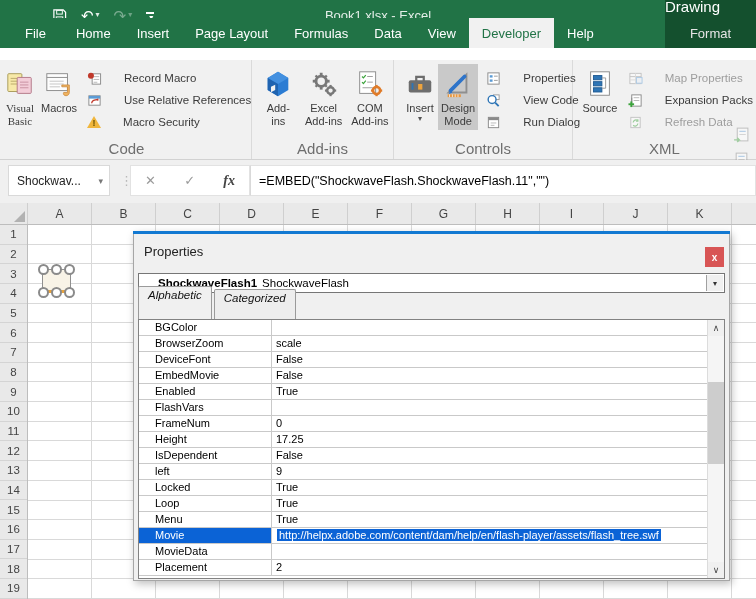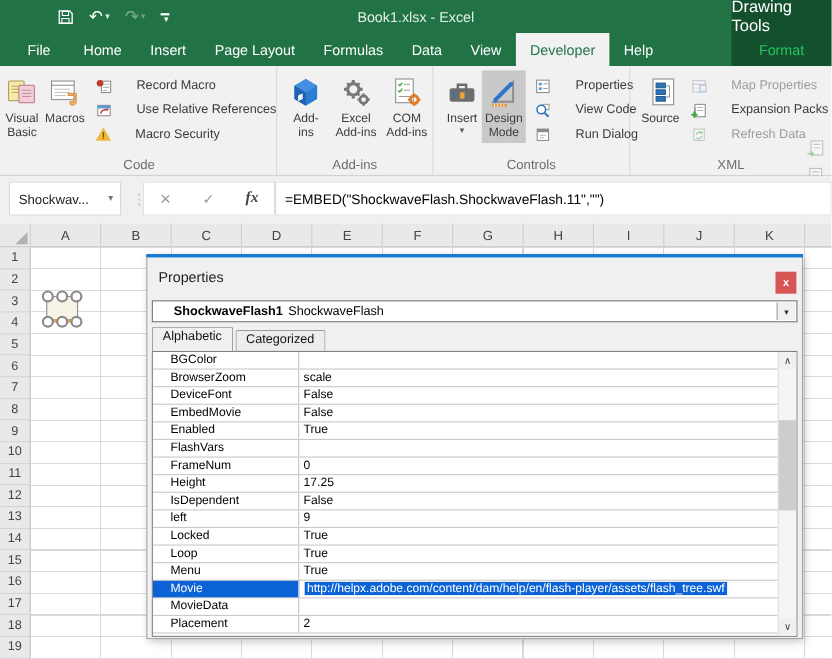--- a/index.html
+++ b/index.html
@@ -15,32 +15,32 @@
   .qbtn.disabled{opacity:.4;}
   .qat-more{display:flex;flex-direction:column;align-items:center;line-height:4px;margin-top:2px;}
   .qat-more .bar{width:8px;height:2px;background:#fff;margin-bottom:2px;}
   .qat-more .dd{font-size:8px;color:#fff;}
   #title-text{position:absolute;left:0;right:0;top:0;height:30px;display:flex;align-items:center;justify-content:center;
       color:rgba(255,255,255,.88);font-size:13px;pointer-events:none;}
   #ctx-block{position:absolute;left:665px;top:0;width:91px;height:30px;background:#14502e;
       display:flex;align-items:center;justify-content:center;color:#fff;font-size:15px;}
 
   
-  #tabrow{position:absolute;left:0;top:30px;width:756px;height:30px;background:#217346;}
+  #tabrow{position:absolute;left:0;top:18px;width:756px;height:30px;background:#217346;}
   #tabs{position:absolute;left:8px;top:0;height:30px;display:flex;}
   .rtab{display:flex;align-items:center;padding:0 13px;color:#fff;font-size:13px;white-space:nowrap;}
   .rtab.file{padding:0 17px;}
   .rtab.active{background:#f1f1f1;color:#217346;}
   #ctx-tab{position:absolute;left:665px;top:0;width:91px;height:30px;background:#14502e;
-      display:flex;align-items:center;justify-content:center;color:#22c55e;font-size:13px;}
+      display:flex;align-items:center;justify-content:center;color:#e5e5e5;font-size:13px;}
 
   
   #ribbon{position:absolute;left:0;top:60px;width:756px;height:100px;background:#f1f1f1;border-bottom:1px solid #d2d2d2;box-sizing:border-box;}
   .group{position:absolute;top:0;height:99px;border-right:1px solid #dadada;box-sizing:border-box;}
-  .glabel{position:absolute;bottom:2px;left:0;right:0;text-align:center;font-size:12px;color:#6e6e6e;}
+  .glabel{position:absolute;bottom:2px;left:0;right:0;text-align:center;font-size:15px;color:#6e6e6e;}
   .gbody{display:flex;align-items:flex-start;padding-top:4px;height:80px;}
   .bigbtn{display:flex;flex-direction:column;align-items:center;justify-content:flex-start;padding:2px 3px;}
   .bigbtn .bicon{height:36px;display:flex;align-items:center;justify-content:center;}
   .biglabel{font-size:11px;line-height:13px;color:#3b3b3b;text-align:center;white-space:pre-line;}
   .bigbtn .dd{font-size:8px;color:#555;line-height:8px;}
   .bigbtn.hl{background:#c9c9c9;}
   .smallcol{display:flex;flex-direction:column;justify-content:flex-start;padding-top:3px;}
   .smallbtn{display:flex;align-items:center;gap:22px;height:22px;font-size:11.5px;color:#3b3b3b;white-space:nowrap;padding:0 3px;}
   .smallbtn.disabled{color:#9d9d9d;text-align:center;}
   .smallbtn.disabled svg{opacity:.45;}
@@ -89,22 +89,22 @@
   #props-title{position:absolute;left:10px;top:12px;font-size:13px;color:#222;}
   #props-close{position:absolute;right:5px;top:15px;width:19px;height:20px;background:#d85555;color:#fff;
       display:flex;align-items:center;justify-content:center;font-size:10px;font-weight:bold;}
   #props-combo{position:absolute;left:4px;right:4px;top:41px;height:20px;background:#fff;border:1px solid #767676;box-sizing:border-box;
       display:flex;align-items:center;font-size:11.5px;padding-left:4px;}
   #props-combo .oname{font-weight:bold;color:#000;margin-left:15px;}
   #props-combo .otype{margin-left:5px;color:#000;}
   #combo-arrow{position:absolute;right:1px;top:1px;width:16px;bottom:1px;background:#f0f0f0;border-left:1px solid #a0a0a0;
       display:flex;align-items:center;justify-content:center;font-size:8px;color:#333;}
   #ptabs{position:absolute;left:4px;top:65px;height:22px;display:flex;align-items:flex-end;}
-  .ptab{border:1px solid #9a9a9a;border-bottom:none;background:#ededed;padding:2px 9px 2px;font-size:11.5px;color:#111;
-      border-radius:2px 2px 0 0;height:14px;margin-right:2px;}
+  .ptab{border:1px solid #9a9a9a;border-bottom:none;background:#ededed;padding:2px 9px 13px;font-size:11.5px;color:#111;
+      border-radius:2px 2px 0 0;height:14px;margin-right:2px;font-style:italic;}
   .ptab.active{background:#f0f0f0;height:17px;position:relative;z-index:2;}
   #pgrid{position:absolute;left:4px;right:4px;top:87px;height:260px;background:#fff;border:1px solid #828282;box-sizing:border-box;overflow:hidden;}
   #prows{position:absolute;left:0;top:0;right:17px;}
   .prow{display:flex;height:16px;box-sizing:border-box;border-bottom:1px solid #c9c9c9;font-size:11px;color:#000;}
   .pname{width:133px;flex:0 0 133px;border-right:1px solid #c9c9c9;box-sizing:border-box;padding:1px 0 0 16px;white-space:nowrap;overflow:hidden;}
   .pval{flex:1;padding:1px 0 0 4px;white-space:nowrap;overflow:hidden;}
   .prow.sel .pname{background:#0b63d6;color:#fff;}
   .prow.sel .pval .vtext{background:#0b63d6;color:#fff;padding:0 2px;margin-left:1px;}
   #pscroll{position:absolute;right:0;top:0;bottom:0;width:17px;background:#f5f5f5;border-left:1px solid #dcdcdc;box-sizing:border-box;}
   .parrow{position:absolute;left:0;right:0;height:16px;display:flex;align-items:center;justify-content:center;font-size:9px;color:#444;background:#f0f0f0;}
@@ -165,21 +165,21 @@
 
         <div class="rtab">Help</div>
       </div>
     <div id="ctx-tab">Format</div>
   </div>
 
   <div id="ribbon">
 
     <div class="group" style="left:2px;width:250px;">
       <div class="gbody">
-        <div class="bigbtn" style="width:54px;">
+        <div class="bigbtn" style="width:54px;font-family:Liberation Serif, serif;">
           <span class="bicon">
             <svg width="30" height="30" viewBox="0 0 32 32">
               <rect x="3" y="5" width="15" height="19" rx="1" fill="#f7e9a8" stroke="#a89a57"></rect>
               <line x1="6" y1="10" x2="15" y2="10" stroke="#b9a96a"></line>
                 <line x1="6" y1="13" x2="15" y2="13" stroke="#b9a96a"></line>
                 <line x1="6" y1="16" x2="15" y2="16" stroke="#b9a96a"></line>
               <rect x="13" y="9" width="15" height="17" rx="1" fill="#f3cdd8" stroke="#b27888"></rect>
               <line x1="16" y1="14" x2="25" y2="14" stroke="#c890a0"></line>
                 <line x1="16" y1="17" x2="25" y2="17" stroke="#c890a0"></line>
                 <line x1="16" y1="20" x2="25" y2="20" stroke="#c890a0"></line>
@@ -353,21 +353,21 @@
             </svg>
             <span>Run Dialog</span>
           </div>
         </div>
       </div>
       <div class="glabel">Controls</div>
     </div>
 
     <div class="group" style="left:573px;width:183px;border-right:none;">
       <div class="gbody" style="padding-left:6px;">
-        <div class="bigbtn" style="width:44px;align-items:flex-end;">
+        <div class="bigbtn" style="width:44px;">
           <span class="bicon">
             <svg width="30" height="30" viewBox="0 0 32 32">
               <rect x="6" y="3" width="20" height="25" fill="#fff" stroke="#8a8a8a"></rect>
               <rect x="9" y="7" width="9" height="4.5" fill="#2e75b6" stroke="#1f5a92"></rect>
               <rect x="9" y="13.5" width="9" height="4.5" fill="#2e75b6" stroke="#1f5a92"></rect>
               <rect x="9" y="20" width="9" height="4.5" fill="#2e75b6" stroke="#1f5a92"></rect>
               <path d="M18 9.5h4v11h-4" fill="none" stroke="#9a9a9a"></path>
             </svg>
           </span>
           <span class="biglabel">Source</span>

